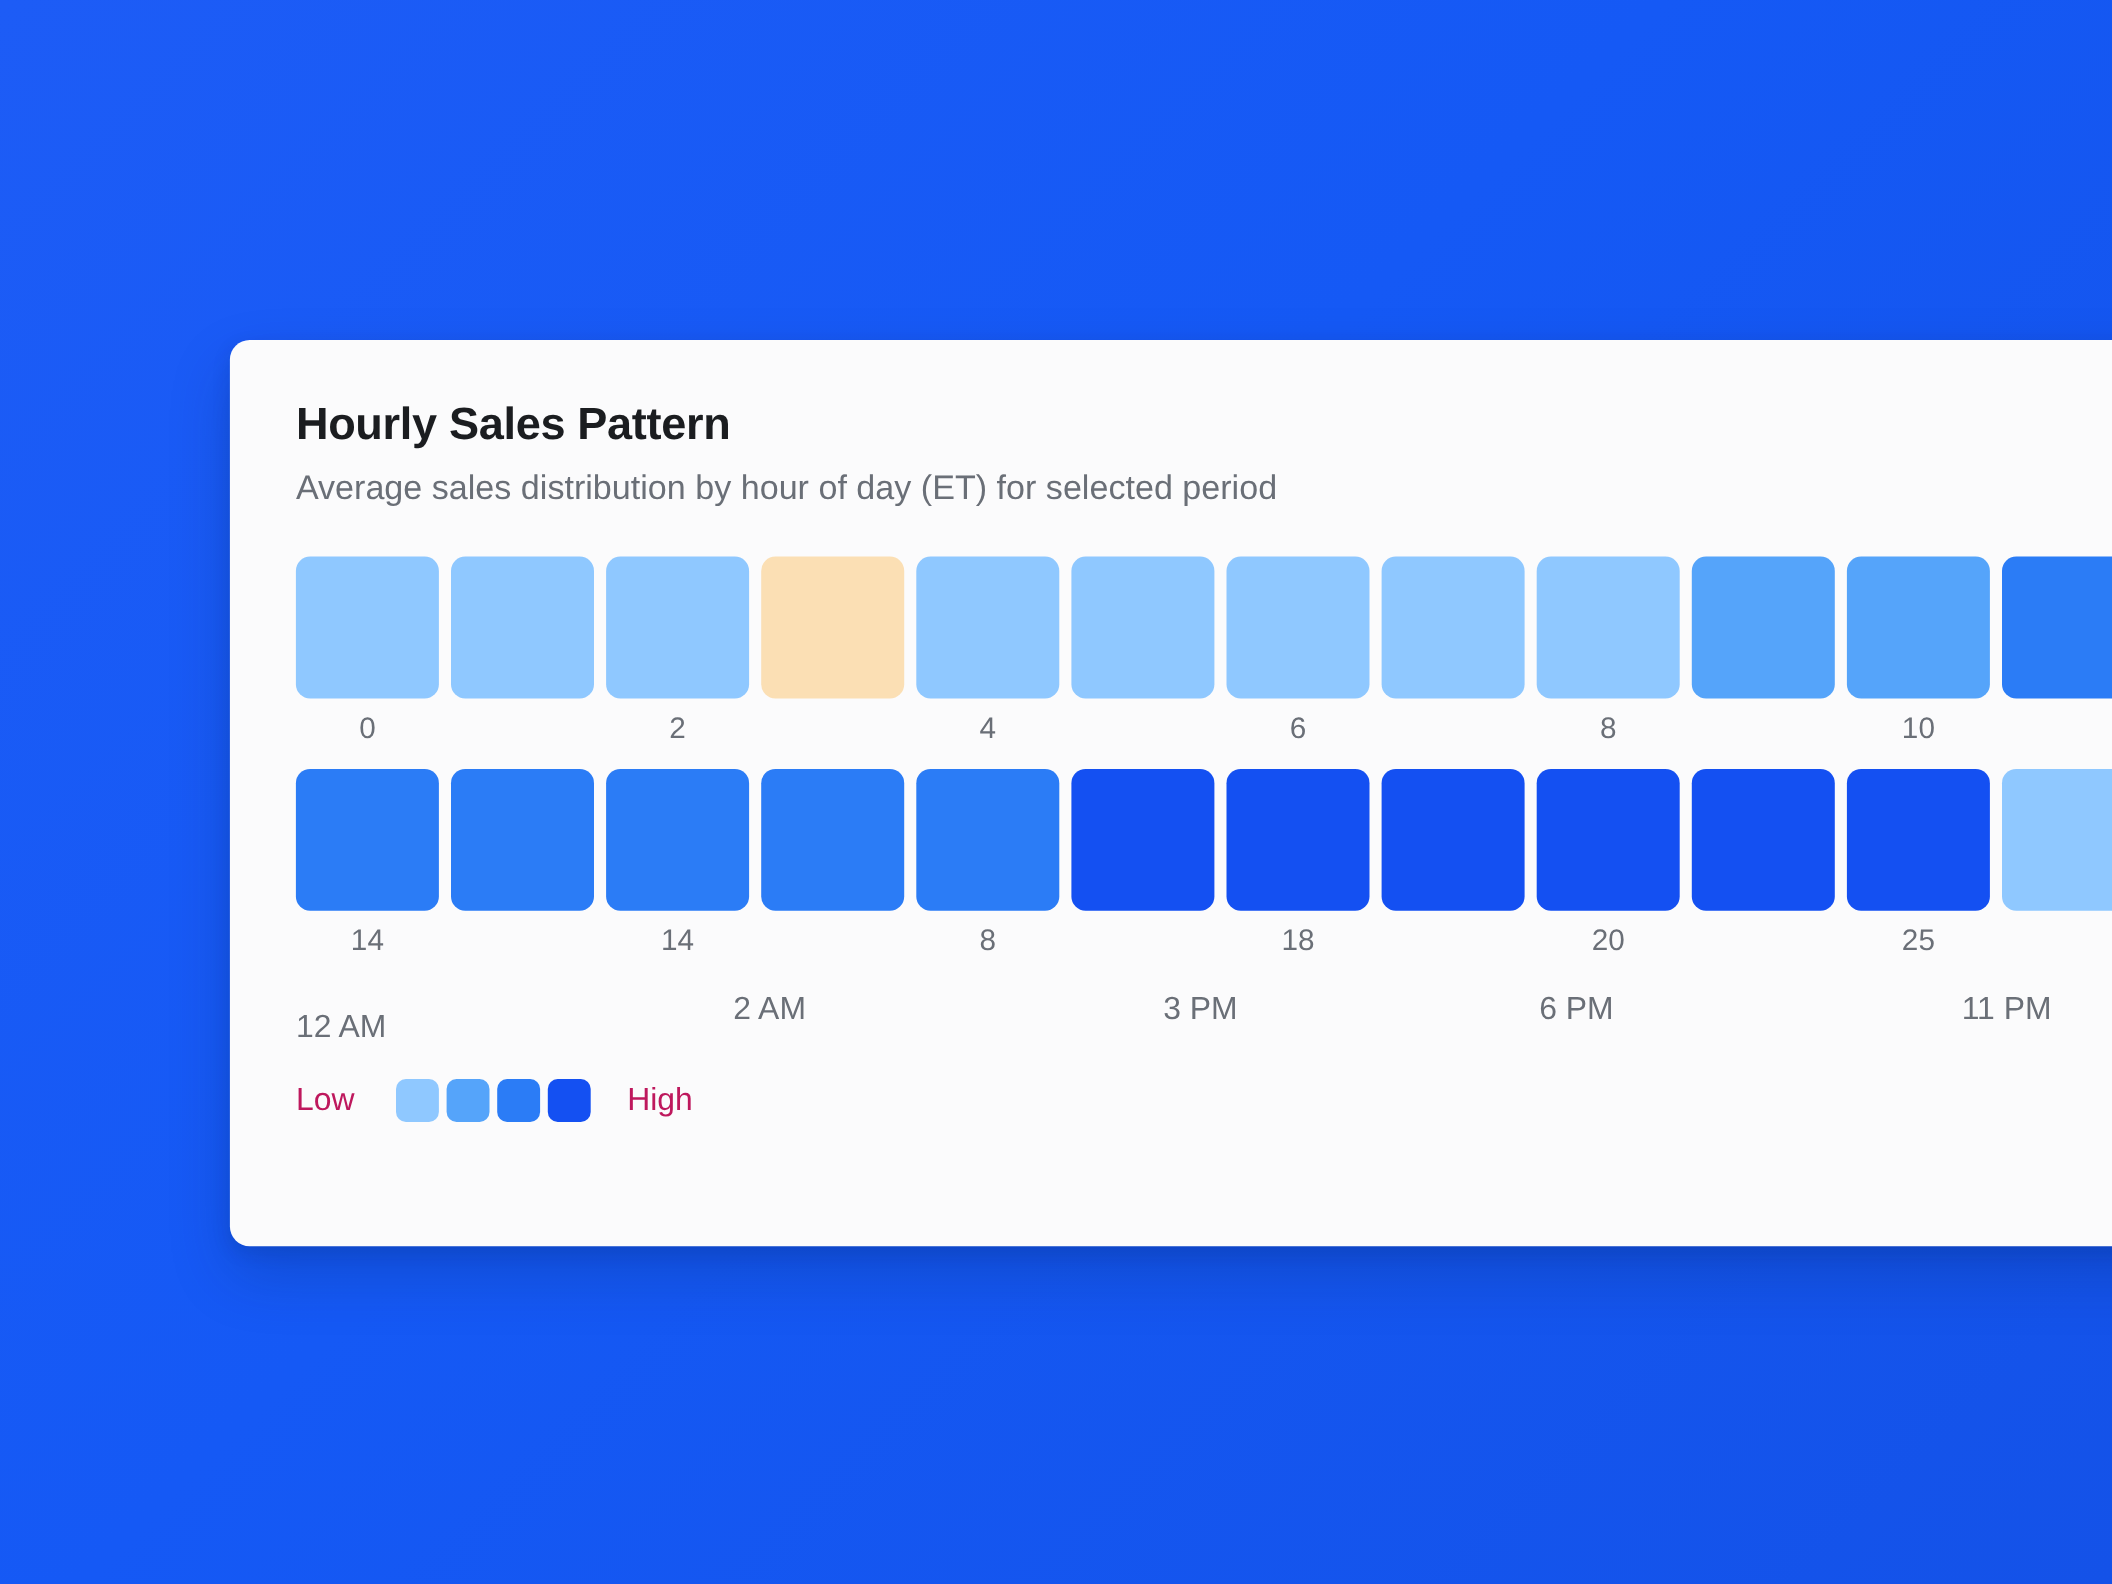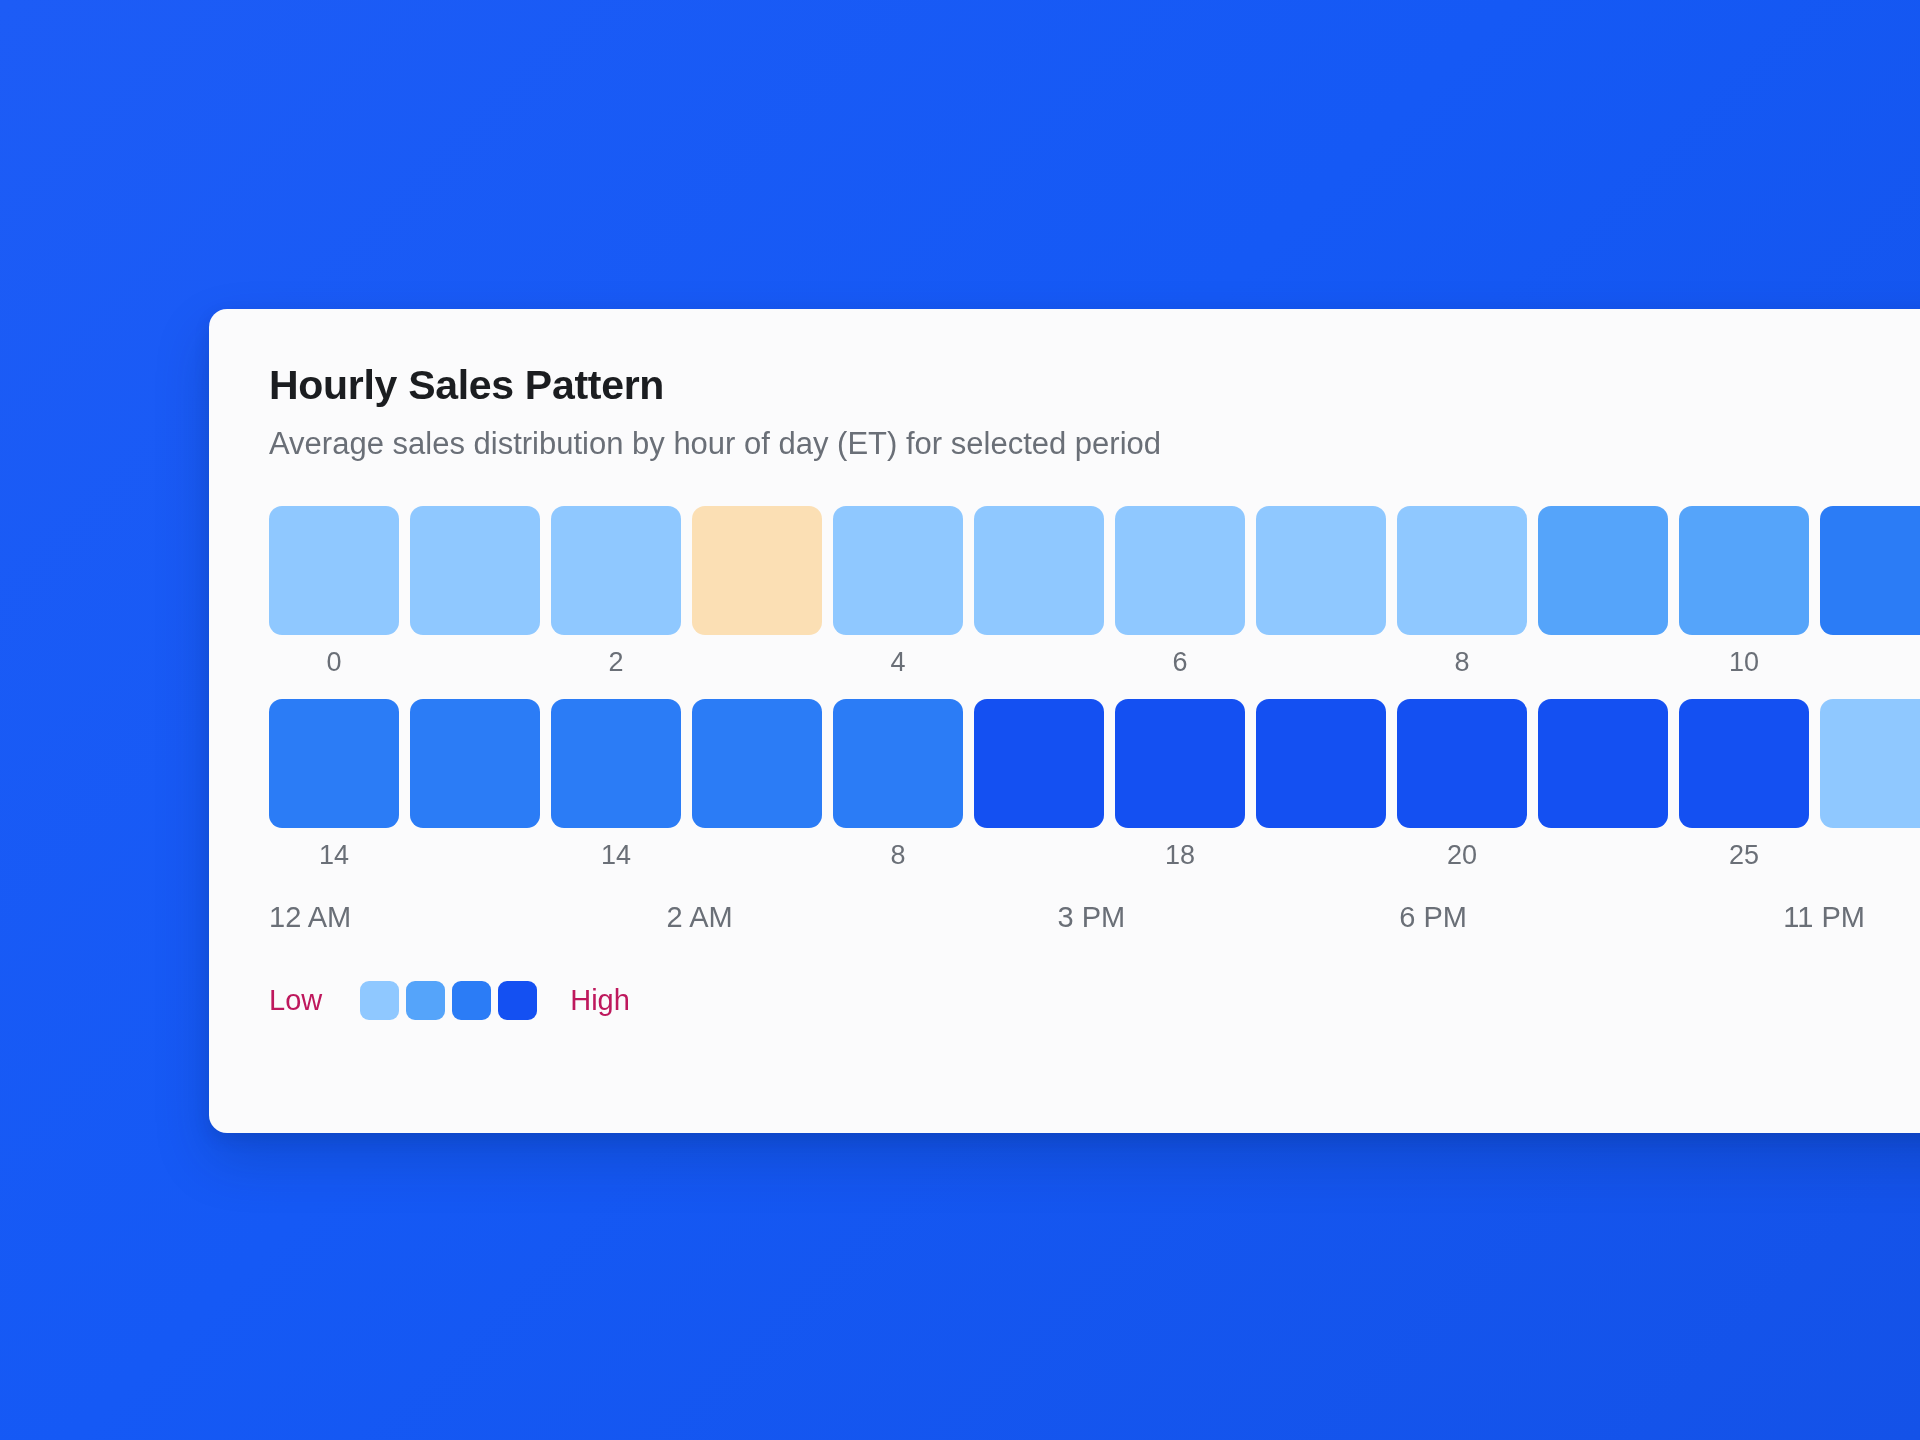--- a/index.html
+++ b/index.html
@@ -193,21 +193,21 @@
         <div class="tick">18</div>
         <div class="tick"></div>
         <div class="tick">20</div>
         <div class="tick"></div>
         <div class="tick">25</div>
         <div class="tick"></div>
       </div>
   </div>
 
   <div id="time-axis">
-      <span class="time-label" style="left: 0%;">12 AM</span>
+      <span class="time-label" style="left: 0%; margin-top: 17px;">12 AM</span>
       <span class="time-label" style="left: 23.5%;">2 AM</span>
       <span class="time-label" style="left: 46.6%;">3 PM</span>
       <span class="time-label" style="left: 66.8%;">6 PM</span>
       <span class="time-label" style="left: 89.5%;">11 PM</span>
     </div>
 
   <div id="legend">
     <span class="legend-text">Low</span>
     <span id="legend-swatches">
         <span class="swatch" style="background: rgb(143, 200, 255);"></span>

